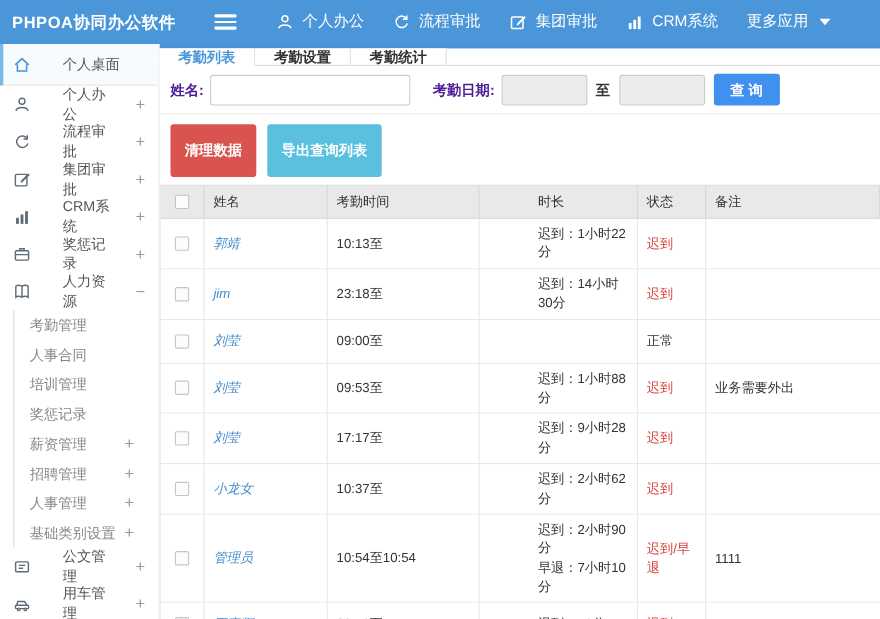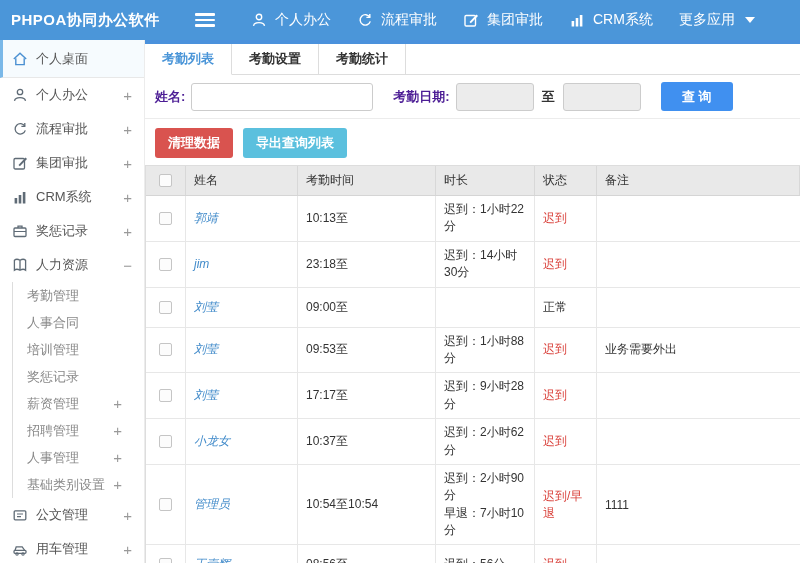--- a/index.html
+++ b/index.html
@@ -23,41 +23,41 @@
 
   
   .wrap { display: flex; height: 523px; }
   .sidebar { flex: 0 0 145px; background: #fff; border-right: 1px solid #ececec; overflow: hidden; }
   .content { flex: 1; display: flex; flex-direction: column; overflow: hidden; }
 
   
   .side-item {
     height: 34px; display: flex; align-items: center;
     padding: 0 12px 0 9px; border-left: 3px solid transparent;
-    color: #555; cursor: pointer; font-size: 13px;
+    color: #555; cursor: pointer; font-size: 13px; gap: 21px;
   }
   .side-item.active {
     height: 38px; background: #f6fbfe;
     border-left-color: #7ab8e8; border-bottom: 1px solid #e8e8e8;
   }
   .side-ico { width: 24px; color: #5f6b76; display: flex; align-items: center; }
   .side-item.active .side-ico { color: #4a90d2; }
   .side-label { flex: 1; }
   .expander { color: #999; font-size: 15px; font-weight: normal; }
   .sub-list { border-left: 1px solid #ddd; margin-left: 12px; }
   .sub-item {
     height: 27px; display: flex; align-items: center;
     padding-left: 14px; padding-right: 22px; color: #888; font-size: 13px; cursor: pointer;
   }
   .sub-item .expander { margin-left: auto; }
   .side-label ~ .expander { margin-left: auto; }
 
   
   .blue-strip { height: 4px; background: #4a91dc; }
-  .tabbar { display: flex; border-bottom: 1px solid #ddd; height: 31px; }
+  .tabbar { display: flex; border-bottom: 1px solid #ddd; height: 16px; }
   .tab {
     width: 87px; display: flex; align-items: center; justify-content: center;
     font-size: 13px; font-weight: bold; color: #333; cursor: pointer;
     border-right: 1px solid #ddd; background: #fff; margin-bottom: -1px;
     border-bottom: 1px solid #ddd;
   }
   .tab.active { color: #4a95d8; border-bottom: 1px solid #fff; }
 
   
   .filter-row {
@@ -67,41 +67,41 @@
   .f-label { font-weight: bold; color: #4c1d95; margin-right: 6px; white-space: nowrap; }
   .text-input {
     width: 182px; height: 28px; border: 1px solid #ccc; border-radius: 3px;
     padding: 0 6px; font-size: 13px; outline: none; background: #fff;
     font-family: "Liberation Sans", sans-serif;
   }
   .date-input { width: 78px; height: 28px; border: 1px solid #ccc; border-radius: 3px; background: #ececec; padding: 0 6px; font-size: 13px; font-family: "Liberation Sans", sans-serif; }
   .gap-lg { margin-left: 20px; }
   .to-label { margin: 0 8px; color: #333; font-weight: bold; }
   .btn-search {
-    margin-left: 20px; width: 72px; height: 29px; border: none; border-radius: 3px;
+    margin-left: 8px; width: 60px; height: 29px; border: none; border-radius: 3px;
     background: #4090f0; color: #fff; font-weight: bold; font-size: 13px; cursor: pointer;
     font-family: "Liberation Sans", sans-serif;
   }
 
   
   .actions-row { display: flex; gap: 10px; padding: 9px 10px 7px 10px; }
-  .btn { border: none; border-radius: 3px; color: #fff; font-size: 13px; padding: 0 13px; height: 30px; cursor: pointer; font-family: "Liberation Sans", sans-serif; font-weight: bold; }
+  .btn { border: none; border-radius: 3px; color: #fff; font-size: 13px; padding: 0 13px; height: 48px; cursor: pointer; font-family: "Liberation Sans", sans-serif; font-weight: bold; }
   .btn-danger { background: #d9534f; }
   .btn-info { background: #5bc0de; }
 
   
   .table { border-top: 1px solid #ddd; border-left: 1px solid #ddd; flex: 1; overflow: hidden; }
   .tr { display: flex; min-height: 40px; border-bottom: 1px solid #e7e7e7; background: #fff; }
   .tr.thead { background: #e9e9e9; min-height: 30px; border-bottom: 1px solid #d5d5d5; }
   .td { padding: 5px 8px; display: flex; align-items: center; border-right: 1px solid #e7e7e7; font-size: 12px; color: #333; }
   .thead .td { border-right: 1px solid #d8d8d8; color: #333; }
   .td-check { flex: 0 0 40px; justify-content: center; }
   .td-name { flex: 0 0 112px; }
   .td-time { flex: 0 0 138px; }
-  .td-dur  { flex: 0 0 99px; white-space: pre-line; line-height: 1.45; }
+  .td-dur  { flex: 0 0 99px; white-space: pre-line; line-height: 1.45; margin-left: 45px; }
   .td-status { flex: 0 0 62px; }
   .td-note { flex: 1; border-right: none; }
   .checkbox {
     width: 13px; height: 13px; border: 1px solid #c5c5c5; border-radius: 2px;
     background: #fcfcfc; display: inline-block; cursor: pointer;
   }
   .name-link { color: #428bca; text-decoration: none; cursor: pointer; font-style: italic; }
   .st-late { color: #d9403a; }
   .st-normal { color: #333; }
 </style>

